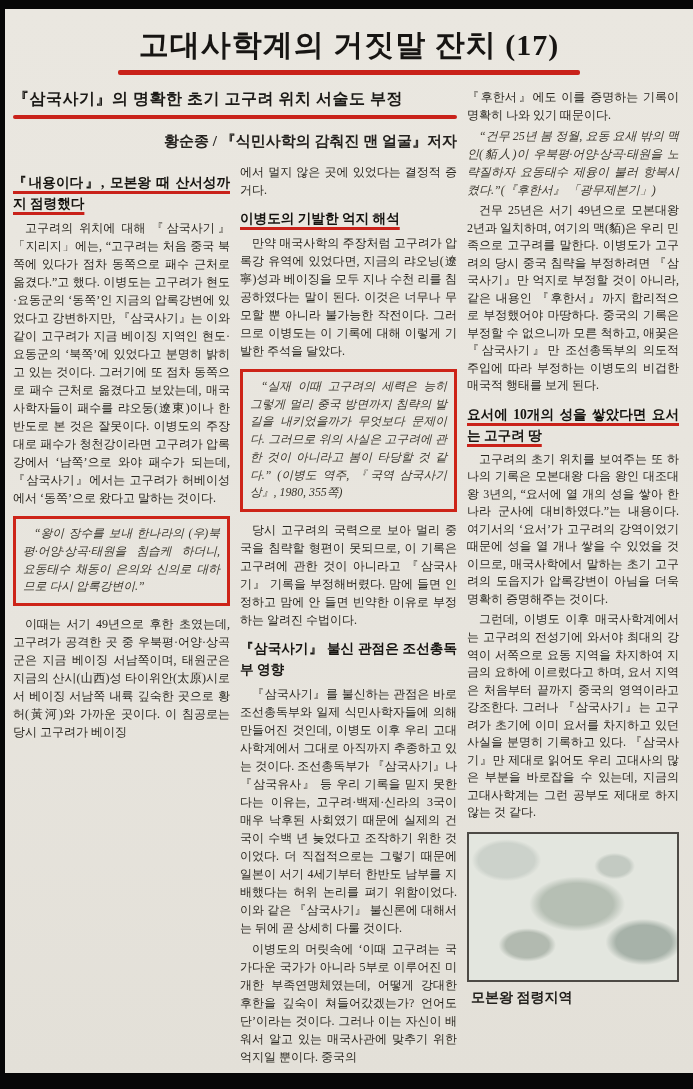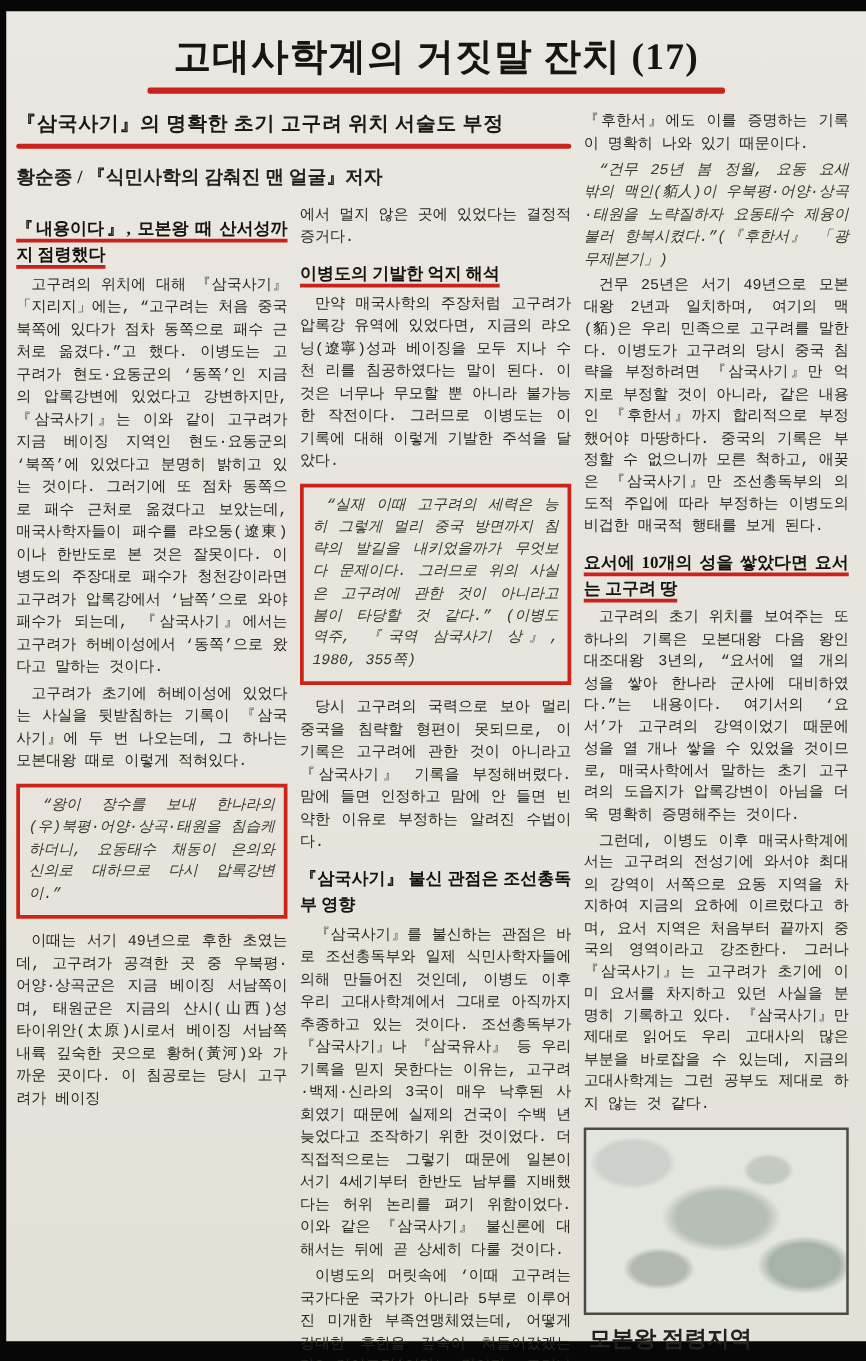--- a/index.html
+++ b/index.html
@@ -23,26 +23,26 @@
   .title-underline {
     width:462px; height:5px; background:#c9221a; margin:4px auto 0; border-radius:2px;
   }
   .body-row { display:flex; gap:10px; margin-top:14px; }
   .left-wrap { width:444px; flex:none; }
   .subtitle {
     font-weight:bold; font-size:16px; letter-spacing:0.5px; color:#1b1916;
     text-align:justify;
   }
   .subtitle-underline { width:100%; height:4px; background:#c9221a; margin-top:5px; border-radius:2px; }
-  .byline { text-align:left; font-weight:bold; font-size:15px; margin:13px 0 12px; color:#23201d; }
+  .byline { text-align:right; font-weight:bold; font-size:15px; margin:13px 0 12px; color:#23201d; }
   
   .cols { display:flex; gap:10px; }
   .col { flex:1; font-size:12px; line-height:1.5; text-align:justify; color:#29261f; }
   .col3 { width:212px; flex:none; font-size:12px; line-height:1.46; text-align:justify; color:#29261f; }
-  .col p, .col3 p { margin:0 0 3px; text-indent:12px;font-family:Liberation Mono, monospace; }
+  .col p, .col3 p { margin:0 0 3px; text-indent:12px; }
   .col p.cont, .col3 p.cont { text-indent:0; }
   h3 { font-size:13.6px; line-height:1.55; margin:9px 0 5px; color:#15130f; font-weight:bold; }
   .red-u {
     text-decoration:underline;
     -webkit-text-decoration-color:#c9221a; text-decoration-color:#c9221a;
     text-decoration-thickness:3px; text-underline-offset:4px;
   }
   .quote-box {
     border:3px solid #cd2418; margin:9px 0; padding:6px 7px 7px;
     font-style:italic; font-size:11.8px; line-height:1.5; color:#3a362c;
@@ -78,21 +78,21 @@
   .map-img {
     height:150px; border:2px solid #4d4a45; box-sizing:border-box;
     background:
       radial-gradient(56px 34px at 18% 18%, #ccd2cb 0 50%, rgba(0,0,0,0) 62%),
       radial-gradient(80px 46px at 52% 48%, #b6bfb4 0 45%, rgba(0,0,0,0) 60%),
       radial-gradient(66px 40px at 84% 74%, #a7b2a9 0 42%, rgba(0,0,0,0) 58%),
       radial-gradient(48px 28px at 28% 76%, #b2bab0 0 45%, rgba(0,0,0,0) 60%),
       radial-gradient(34px 22px at 70% 22%, #c3cac2 0 45%, rgba(0,0,0,0) 60%),
       #e3e6df;
   }
-  .map-caption { font-weight:bold; font-size:18px; margin-top:6px; color:#23211d; text-indent:4px; }
+  .map-caption { font-weight:bold; font-size:14px; margin-top:6px; color:#23211d; text-indent:4px; }
 </style>
 </head>
 <body>
 
 <div class="page">
 
   <div class="title">고대사학계의 거짓말 잔치 (17)</div>
   <div class="title-underline"></div>
 
   <div class="body-row">
@@ -100,21 +100,20 @@
     <div class="left-wrap">
       <div class="subtitle">『삼국사기』의 명확한 초기 고구려 위치 서술도 부정</div>
       <div class="subtitle-underline"></div>
       <div class="byline">황순종 / 『식민사학의 감춰진 맨 얼굴』저자</div>
 
       <div class="cols">
 
         <div class="col">
           <h3><span class="red-u">『내용이다』, 모본왕 때 산서성까지 점령했다</span></h3>
           <p>고구려의 위치에 대해 『삼국사기』 「지리지」에는, “고구려는 처음 중국 북쪽에 있다가 점차 동쪽으로 패수 근처로 옮겼다.”고 했다. 이병도는 고구려가 현도·요동군의 ‘동쪽’인 지금의 압록강변에 있었다고 강변하지만, 『삼국사기』는 이와 같이 고구려가 지금 베이징 지역인 현도·요동군의 ‘북쪽’에 있었다고 분명히 밝히고 있는 것이다. 그러기에 또 점차 동쪽으로 패수 근처로 옮겼다고 보았는데, 매국사학자들이 패수를 랴오둥(遼東)이나 한반도로 본 것은 잘못이다. 이병도의 주장대로 패수가 청천강이라면 고구려가 압록강에서 ‘남쪽’으로 와야 패수가 되는데, 『삼국사기』에서는 고구려가 허베이성에서 ‘동쪽’으로 왔다고 말하는 것이다.</p>
-          <p>고구려가 초기에 허베이성에 있었다는 사실을 뒷받침하는 기록이 『삼국사기』에 두 번 나오는데, 그 하나는 모본대왕 때로 이렇게 적혀있다.</p>
           <div class="quote-box">
             <p>“왕이 장수를 보내 한나라의 (우)북평·어양·상곡·태원을 침습케 하더니, 요동태수 채동이 은의와 신의로 대하므로 다시 압록강변이.”</p>
           </div>
           <p>이때는 서기 49년으로 후한 초였는데, 고구려가 공격한 곳 중 우북평·어양·상곡군은 지금 베이징 서남쪽이며, 태원군은 지금의 산시(山西)성 타이위안(太原)시로서 베이징 서남쪽 내륙 깊숙한 곳으로 황허(黃河)와 가까운 곳이다. 이 침공로는 당시 고구려가 베이징</p>
         </div>
 
         <div class="col">
           <p class="cont">에서 멀지 않은 곳에 있었다는 결정적 증거다.</p>
           <h3><span class="red-u">이병도의 기발한 억지 해석</span></h3>
           <p>만약 매국사학의 주장처럼 고구려가 압록강 유역에 있었다면, 지금의 랴오닝(遼寧)성과 베이징을 모두 지나 수천 리를 침공하였다는 말이 된다. 이것은 너무나 무모할 뿐 아니라 불가능한 작전이다. 그러므로 이병도는 이 기록에 대해 이렇게 기발한 주석을 달았다.</p>

